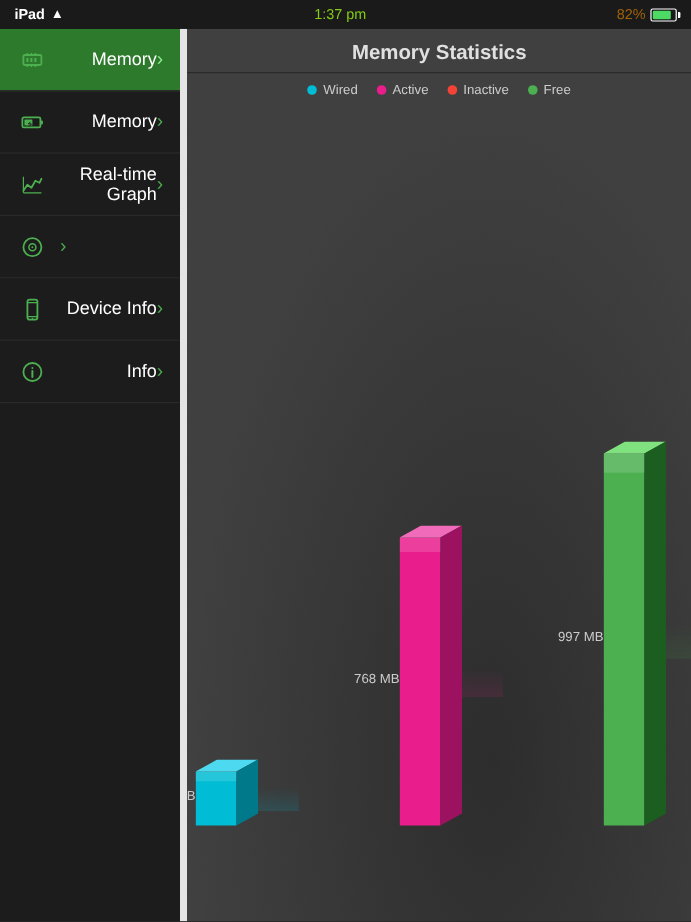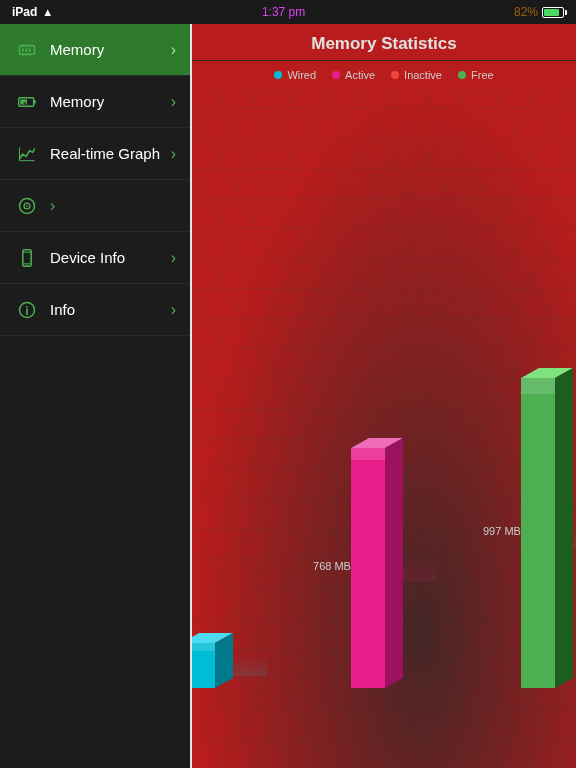--- a/index.html
+++ b/index.html
@@ -27,21 +27,21 @@
       display: flex;
       align-items: center;
       gap: 5px;
       font-size: 12px;
       font-weight: 600;
       color: #fff;
     }
     .status-center {
       font-size: 12px;
       font-weight: 500;
-      color: #d946ef;
+      color: #84cc16;
     }
     .status-right {
       display: flex;
       align-items: center;
       gap: 4px;
       font-size: 12px;
       color: #a16207;
     }
     .wifi-icon { font-size: 11px; }
     .battery-bar {
@@ -77,26 +77,27 @@
 
     
     .main-content {
       display: flex;
       flex: 1;
       overflow: hidden;
     }
 
     
     .sidebar {
-      width: 192px;
+      width: 156px;
       background: #1c1c1c;
       flex-shrink: 0;
       display: flex;
       flex-direction: column;
-      border-right: 2px solid #e5e5e5;
+      border-right: 6px solid #e5e5e5;
+      text-align: right;
     }
     .sidebar-item {
       display: flex;
       align-items: center;
       padding: 0 14px;
       height: 52px;
       border-bottom: 1px solid #2a2a2a;
       cursor: pointer;
       position: relative;
     }
@@ -126,21 +127,21 @@
       color: #4caf50;
       font-size: 16px;
     }
     .sidebar-item.active .sidebar-chevron {
       color: #90ee90;
     }
 
     
     .right-panel {
       flex: 1;
-      background: #b91c1c;
+      background: #404040;
       display: flex;
       flex-direction: column;
       overflow: hidden;
     }
 
     .panel-title {
       text-align: center;
       color: #e0e0e0;
       font-size: 17px;
       font-weight: 600;

